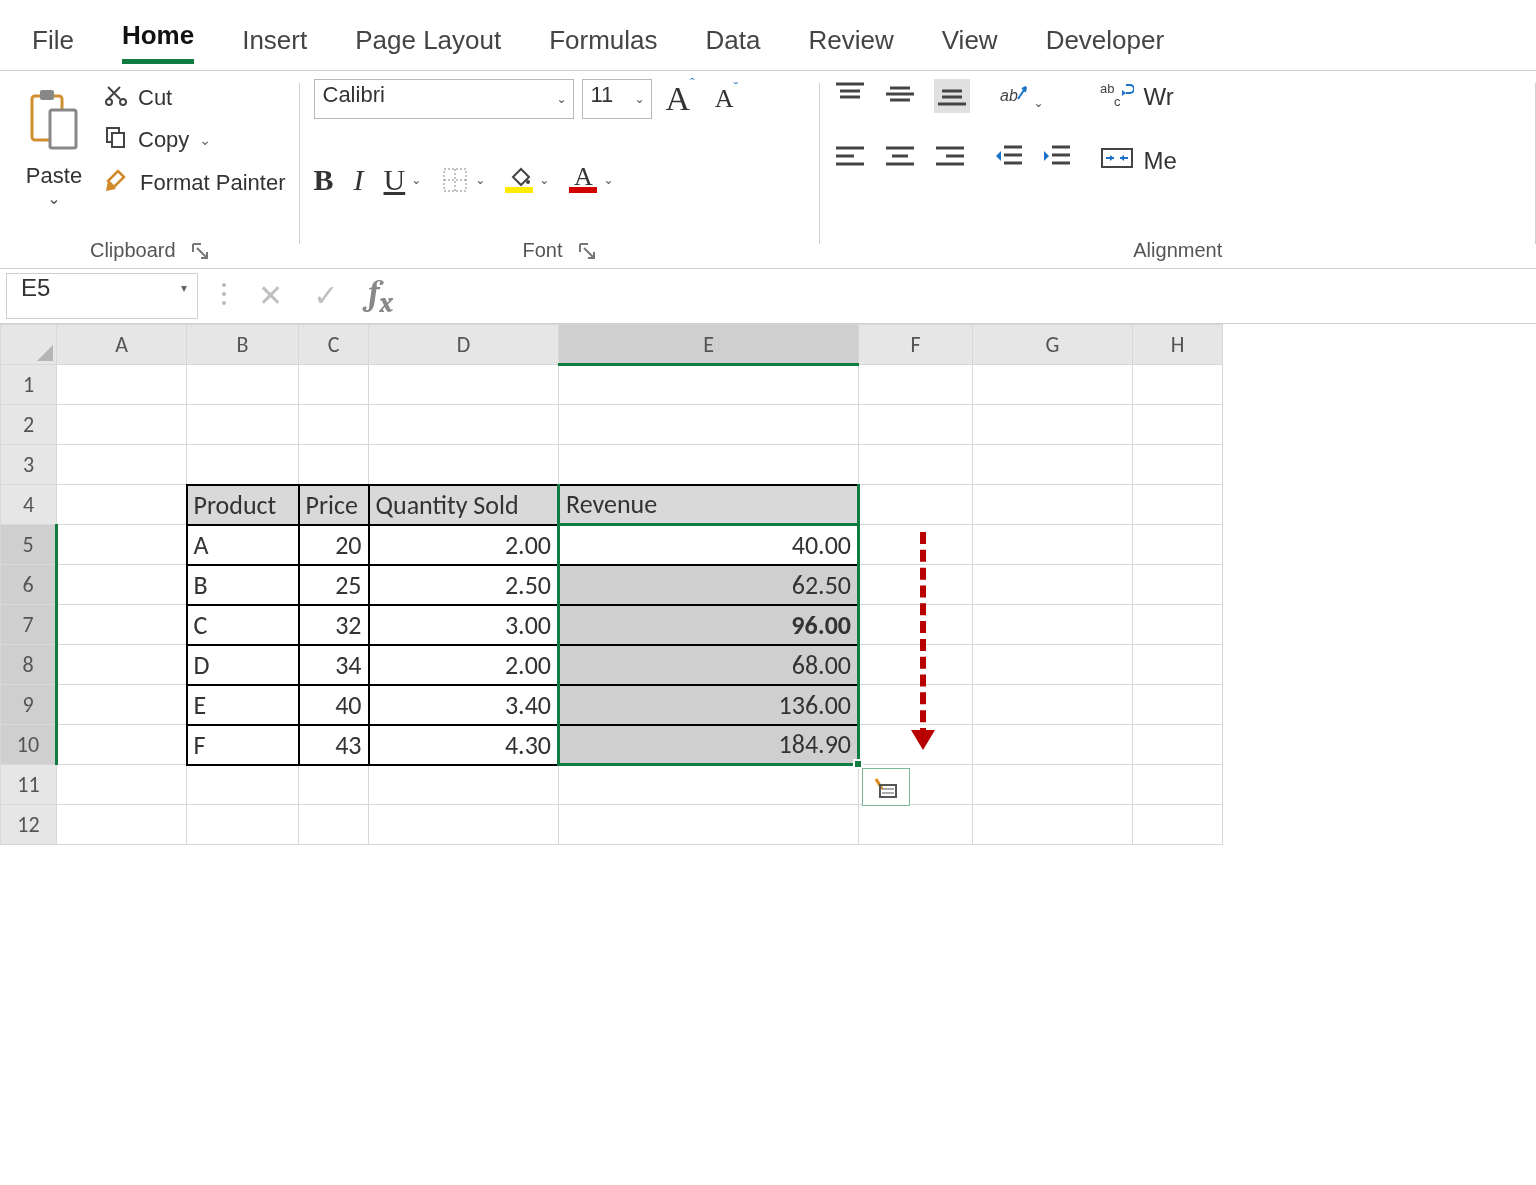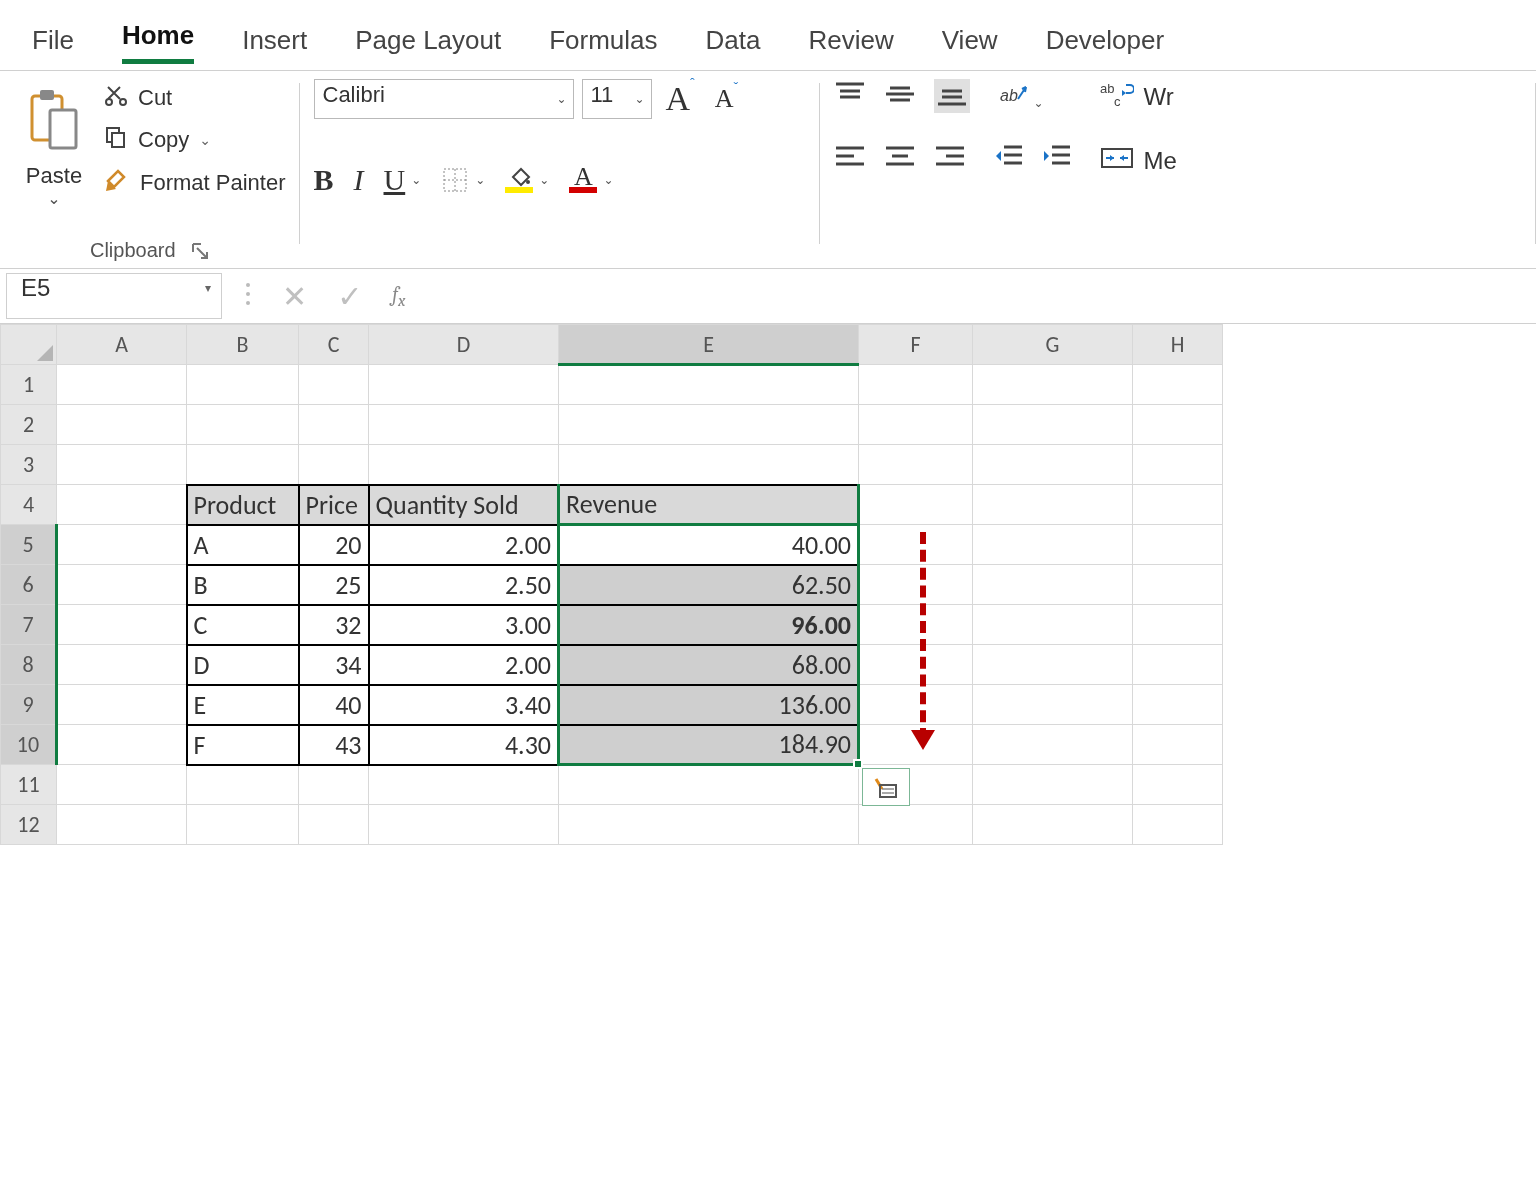--- a/index.html
+++ b/index.html
@@ -105,33 +105,33 @@
 
   
   .fxbar {
     display:flex; align-items:center;
     border-top:1px solid #d0d0d0;
     border-bottom:1px solid #d0d0d0;
     background:#fff;
     height: 56px;
   }
   .namebox {
-    width: 216px; height:100%;
+    width: 192px; height:100%;
     border-right:1px solid #d0d0d0;
     display:flex; align-items:center; justify-content:space-between;
     padding: 0 10px 16px 14px; font-size:24px;
     border: 1px solid #cfcfcf; margin:4px 0 4px 6px; height:46px;
     background:#fff;
   }
   .namebox .chev { font-size:12px; color:#666; }
   .fx-sep { display:flex; align-items:center; gap: 30px; padding: 0 22px; color:#999; }
   .fx-sep .dots svg { width:8px; height:30px; }
   .fx-sep .x { font-size:30px; font-family:"Segoe UI Light",sans-serif; color:#c0c0c0; }
   .fx-sep .check { font-size:30px; color:#c0c0c0; }
-  .fx-sep .fx { font-style:italic; font-family:"Cambria",serif; font-size:20px; color:#888; }
+  .fx-sep .fx { font-style:italic; font-family:"Cambria",serif; font-size:34px; color:#888;font-weight:bold; }
   .formula-input {
     flex:1; font-size:24px; padding-left:14px;
     border:none; outline:none; color:#111;
     font-family: Calibri, Arial, sans-serif;
   }
 
   
   .sheet-wrap { position: relative; }
   .sheet { border-collapse: collapse; table-layout: fixed; }
   .sheet th, .sheet td {
@@ -320,20 +320,28 @@
         </span>
         <span class="btn">
           <span class="fillbtn">
             <span style="font-size:26px;line-height:20px">A</span>
             <span class="swatch red"></span>
           </span>
             <span class="tiny-chev">⌄</span>
         </span>
       </div>
     </div>
+    <div class="group-label-row">
+      <span>Font</span>
+      <span class="dlaunch">
+        <svg viewBox="0 0 18 18">
+            <path d="M2 2 H10 M2 2 V10 M6 6 L16 16 M16 10 V16 H10" stroke="#777" stroke-width="2" fill="none"></path>
+          </svg>
+      </span>
+    </div>
   </div>
 
   <div class="group" style="flex:1">
     <div class="group-body">
       <div class="align-col">
         <div class="align-row">
           <span class="align-btn"><svg viewBox="0 0 32 26">
                 <line x1="2" y1="3" x2="30" y2="3" stroke="#444" stroke-width="3"></line>
                 <line x1="6" y1="10" x2="26" y2="10" stroke="#444" stroke-width="3"></line>
                 <line x1="6" y1="16" x2="26" y2="16" stroke="#444" stroke-width="3"></line>
@@ -396,20 +404,23 @@
         </div>
         <div class="wm-row">
           <span class="wmicon"><svg viewBox="0 0 34 30">
                 <rect x="2" y="6" width="30" height="18" fill="none" stroke="#444" stroke-width="2"></rect>
                 <path d="M6 15 h8 M20 15 h8" stroke="#1a73c7" stroke-width="2"></path>
                 <path d="M14 15 l-4 -3 v6 z M20 15 l4 -3 v6 z" fill="#1a73c7"></path>
               </svg></span>
           <span>Me</span>
         </div>
       </div>
+    </div>
+    <div class="group-label-row">
+      <span>Alignment</span>
     </div>
   </div>
 </div>
 
 <div class="fxbar">
   <div class="namebox">
     <span>E5</span>
     <span class="chev">▾</span>
   </div>
   <div class="fx-sep">

